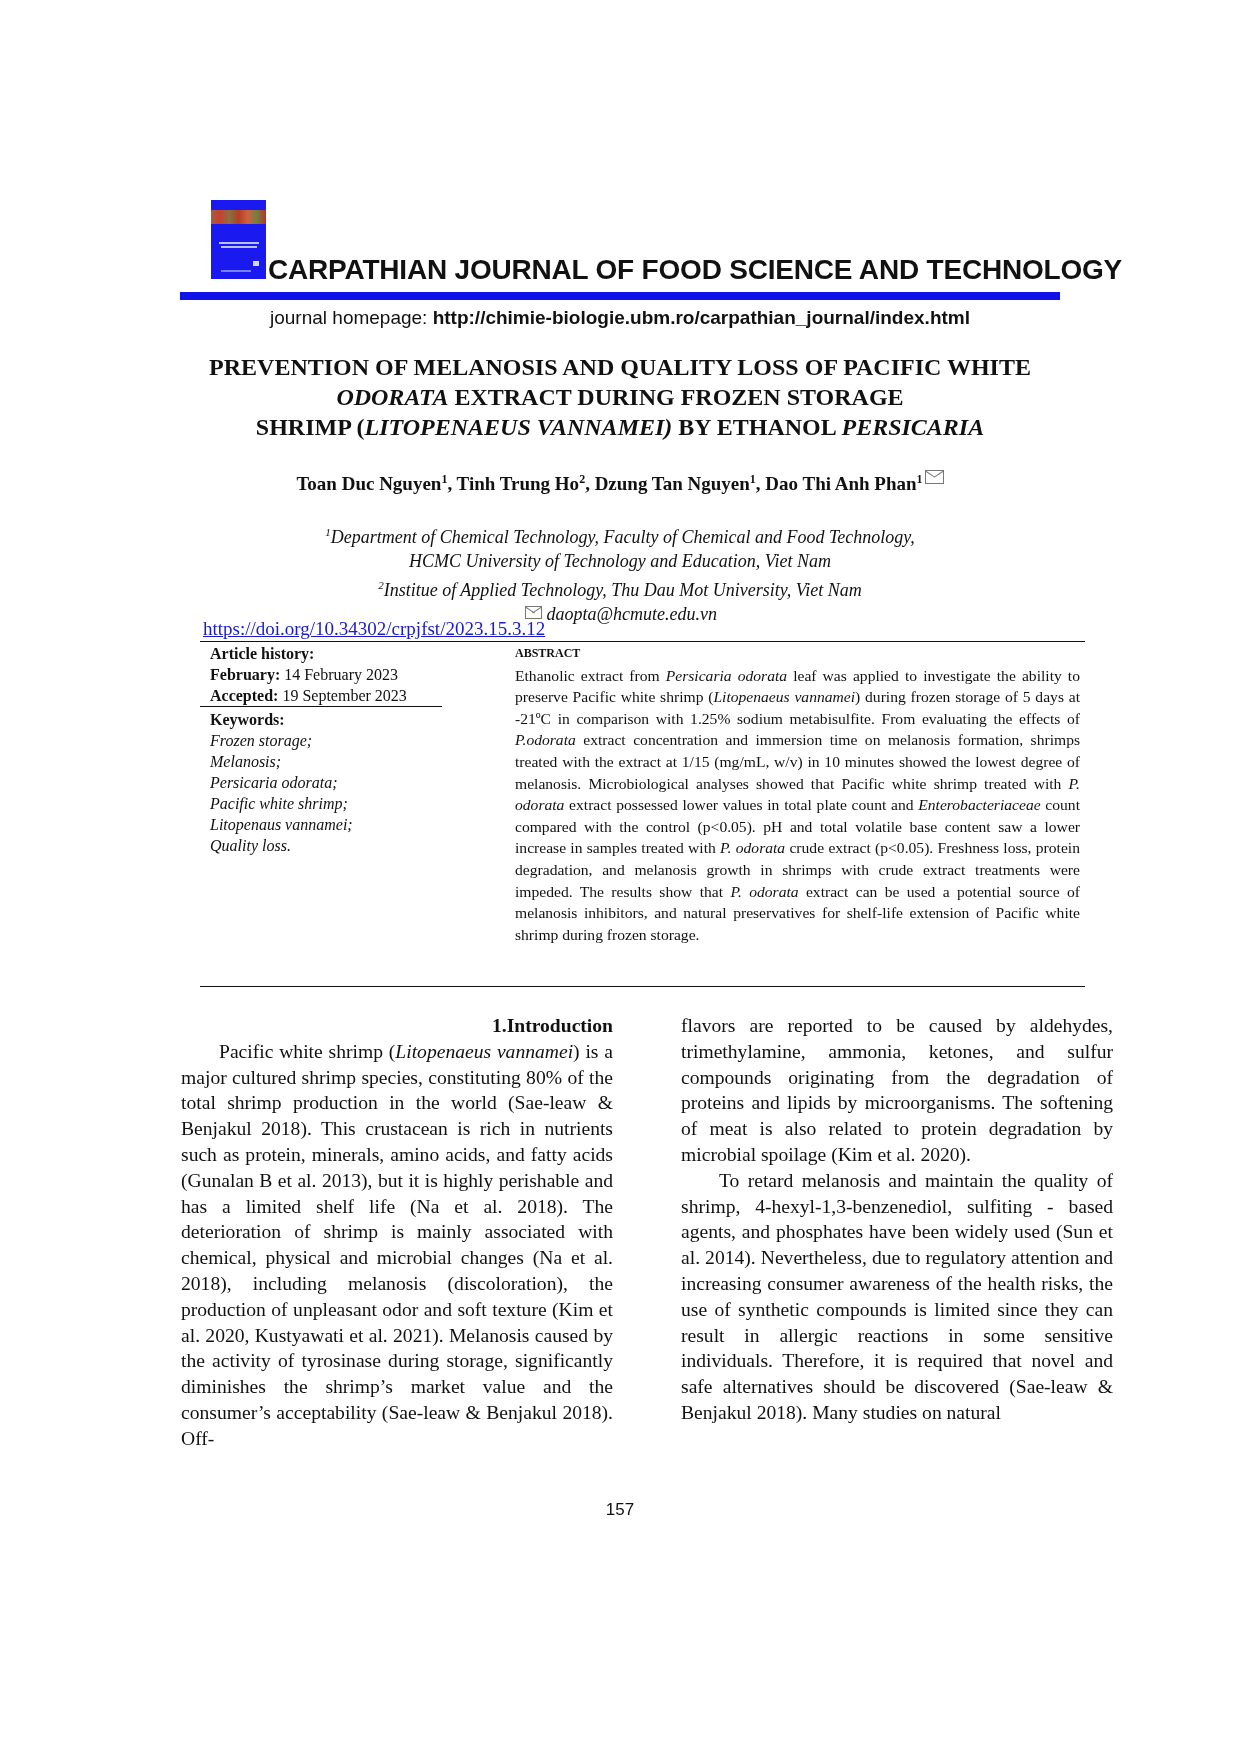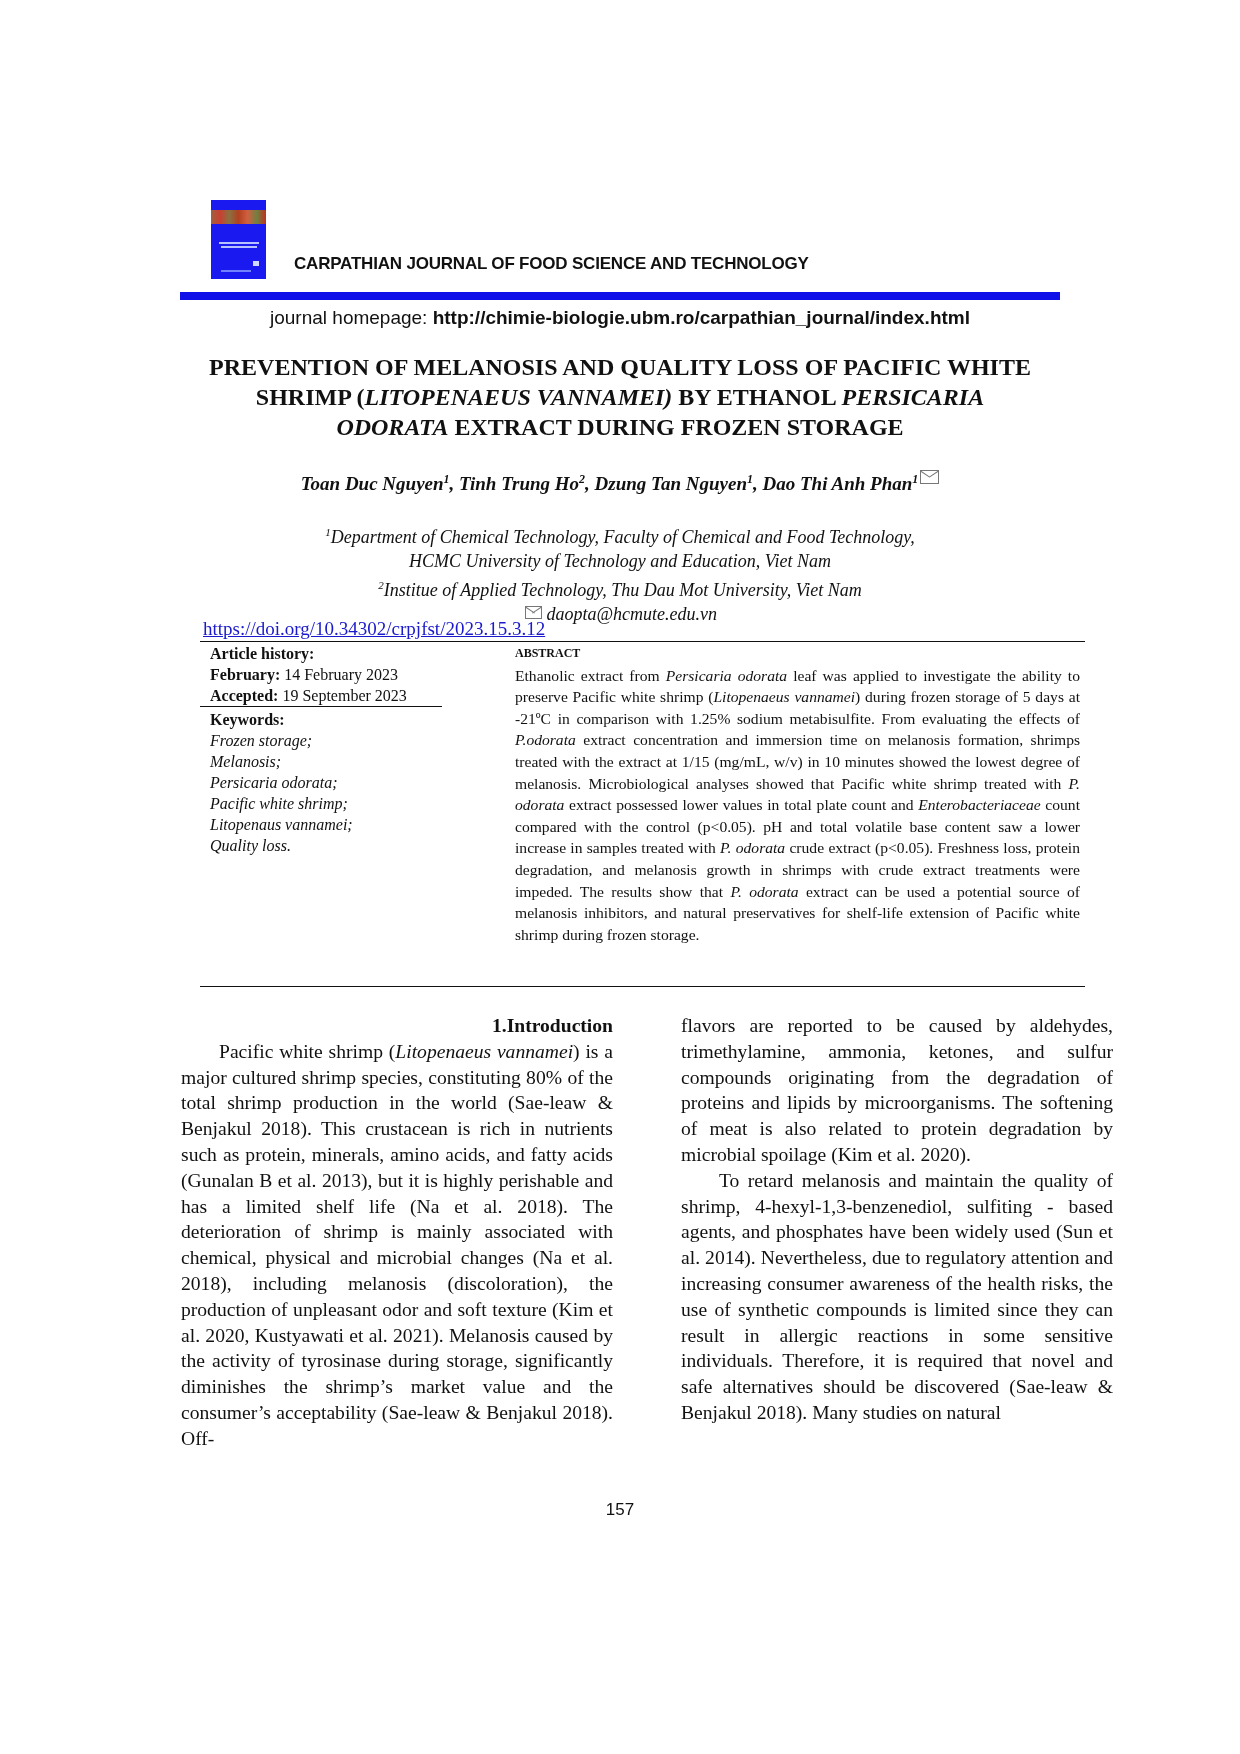--- a/index.html
+++ b/index.html
@@ -9,29 +9,29 @@
   .abs { position: absolute; }
 
   
   #cover { left: 211px; top: 200px; width: 55px; height: 79px; background: #1a1af0; overflow: hidden; }
   #cover .strip { position:absolute; left:0; top:10px; width:55px; height:14px;
     background: linear-gradient(90deg,#a06040,#c84030,#8a7040,#b04020,#d06040,#708040,#c03020); }
   #cover .t1 { position:absolute; left:8px; top:42px; width:40px; height:2px; background:#b8c0ff; }
   #cover .t2 { position:absolute; left:10px; top:46px; width:36px; height:2px; background:#b8c0ff; }
   #cover .t3 { position:absolute; left:42px; top:61px; width:6px; height:5px; background:#d0d8ff; }
   #cover .t4 { position:absolute; left:10px; top:70px; width:30px; height:2px; background:#7080ff; }
-  #journal-name { left: 268px; top: 254px; font-size: 17px; font-weight: bold; letter-spacing: -0.2px; color:#111;margin-left:26px; }
+  #journal-name { left: 268px; top: 254px; font-size: 28px; font-weight: bold; letter-spacing: -0.2px; color:#111; }
   #blue-rule { left: 180px; top: 292px; width: 880px; height: 8px; background: #1010e8; }
   #homepage { left: 0; width: 1240px; top: 307px; text-align: center; font-size: 19px; }
   #homepage .lbl { font-weight: normal; }
   #homepage .url { font-weight: bold; text-align: right; }
 
   
   #title { left: 150px; width: 940px; top: 352px; text-align: center; font-size: 24px; font-weight: bold; line-height: 30px; }
-  #authors { left: 150px; width: 940px; top: 470px; text-align: center; font-size: 19px; font-weight: bold; font-style: italic; }
+  #authors { left: 150px; width: 940px; top: 470px; text-align: center; font-size: 19px; font-weight: bold; }
   #authors sup { font-size: 12px; }
   .mail-icon { display:inline-block; width:17px; height:12px; border:1px solid #777; position:relative; vertical-align: 6px; margin-left: 2px; overflow:hidden; }
   .mail-icon::before, .mail-icon::after { content:""; position:absolute; top:-1px; width:12px; height:1px; background:#777; }
   .mail-icon::before { left:-1px; transform-origin:0 0; transform: rotate(34deg); }
   .mail-icon::after { right:-1px; transform-origin:100% 0; transform: rotate(-34deg); }
   .mail-small { width:15px; height:11px; vertical-align: 1px; }
 
   #affil { left: 150px; width: 940px; top: 520px; text-align: center; font-size: 18px; font-style: italic; line-height: 24px; }
   #affil sup { font-size: 11px; }
   #doi { left: 203px; top: 618px; font-size: 19px; color: #1a1acc; text-decoration: underline; text-align: center; }
@@ -65,22 +65,22 @@
     <div class="t4"></div>
 </div>
 <div id="journal-name" class="abs sans">CARPATHIAN JOURNAL OF FOOD SCIENCE AND TECHNOLOGY</div>
 <div id="blue-rule" class="abs"></div>
 <div id="homepage" class="abs sans">
   <span class="lbl">journal homepage: </span><span class="url">http://chimie-biologie.ubm.ro/carpathian_journal/index.html</span>
 </div>
 
 <div id="title" class="abs serif">
   <div>PREVENTION OF MELANOSIS AND QUALITY LOSS OF PACIFIC WHITE</div>
+  <div><i>ODORATA</i><span> EXTRACT DURING FROZEN STORAGE</span></div>
   <div><span>SHRIMP (</span><i>LITOPENAEUS VANNAMEI)</i><span> BY ETHANOL </span><i>PERSICARIA</i></div>
-  <div><i>ODORATA</i><span> EXTRACT DURING FROZEN STORAGE</span></div>
 </div>
 
 <div id="authors" class="abs serif">
   <span><span>Toan Duc Nguyen</span><sup>1</sup><span>, </span></span><span><span>Tinh Trung Ho</span><sup>2</sup><span>, </span></span><span><span>Dzung Tan Nguyen</span><sup>1</sup><span>, </span></span><span><span>Dao Thi Anh Phan</span><sup>1</sup></span><span class="mail-icon"></span>
 </div>
 
 <div id="affil" class="abs serif">
   <div><sup>1</sup><span>Department of Chemical Technology, Faculty of Chemical and Food Technology,</span></div>
   <div>HCMC University of Technology and Education, Viet Nam</div>
   <div><sup>2</sup><span>Institue of Applied Technology, Thu Dau Mot University, Viet Nam</span></div>

